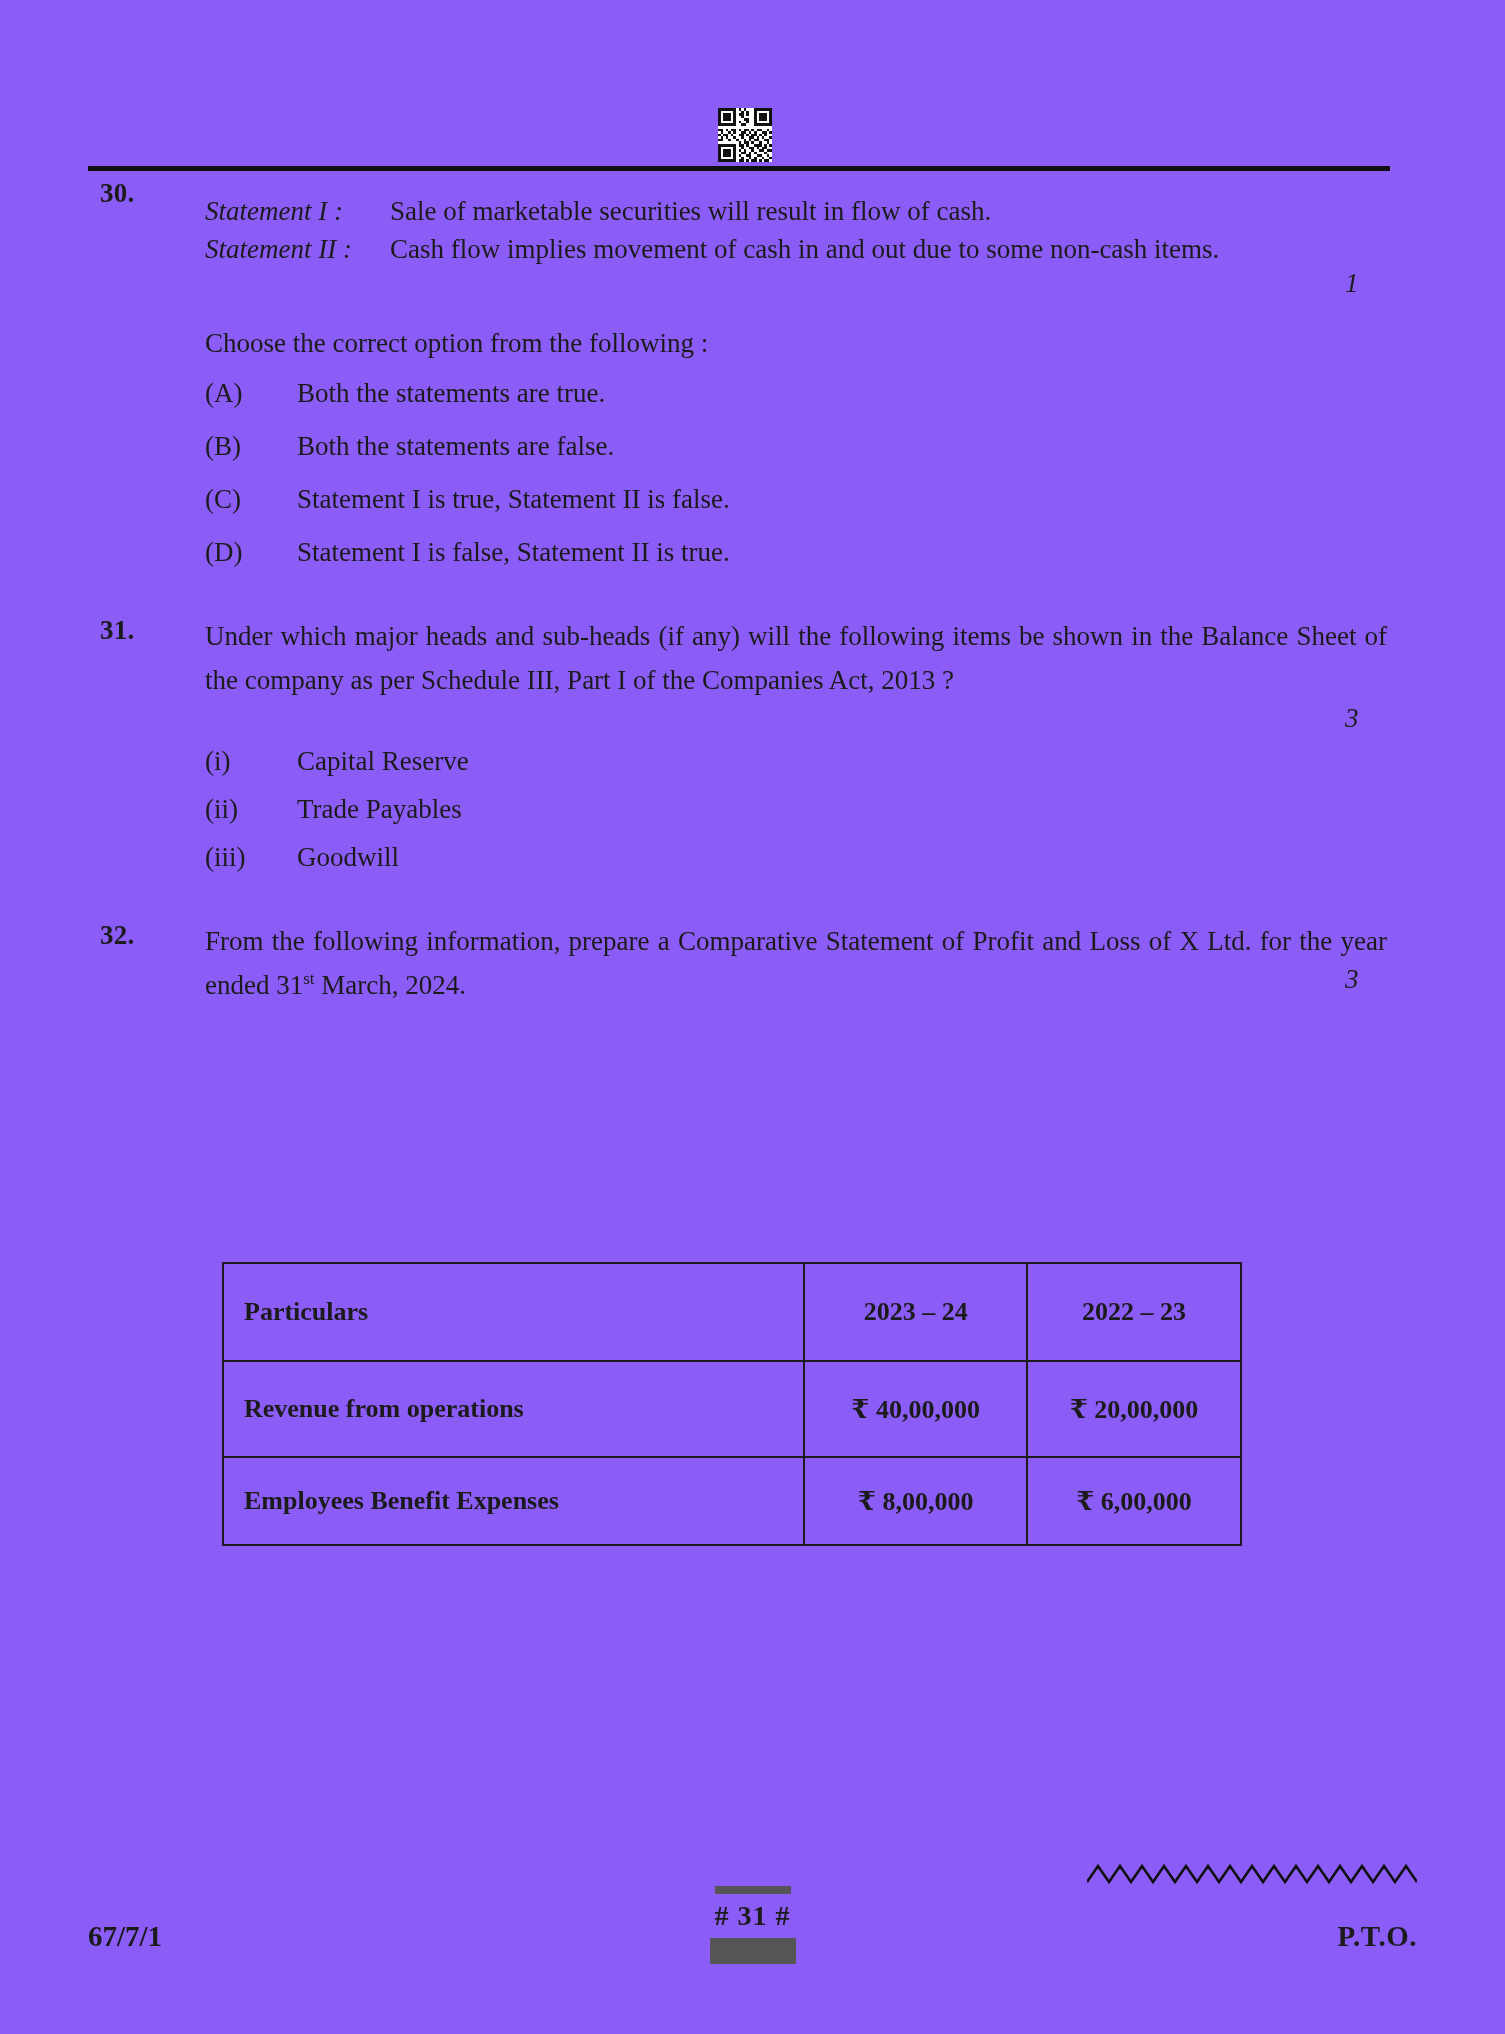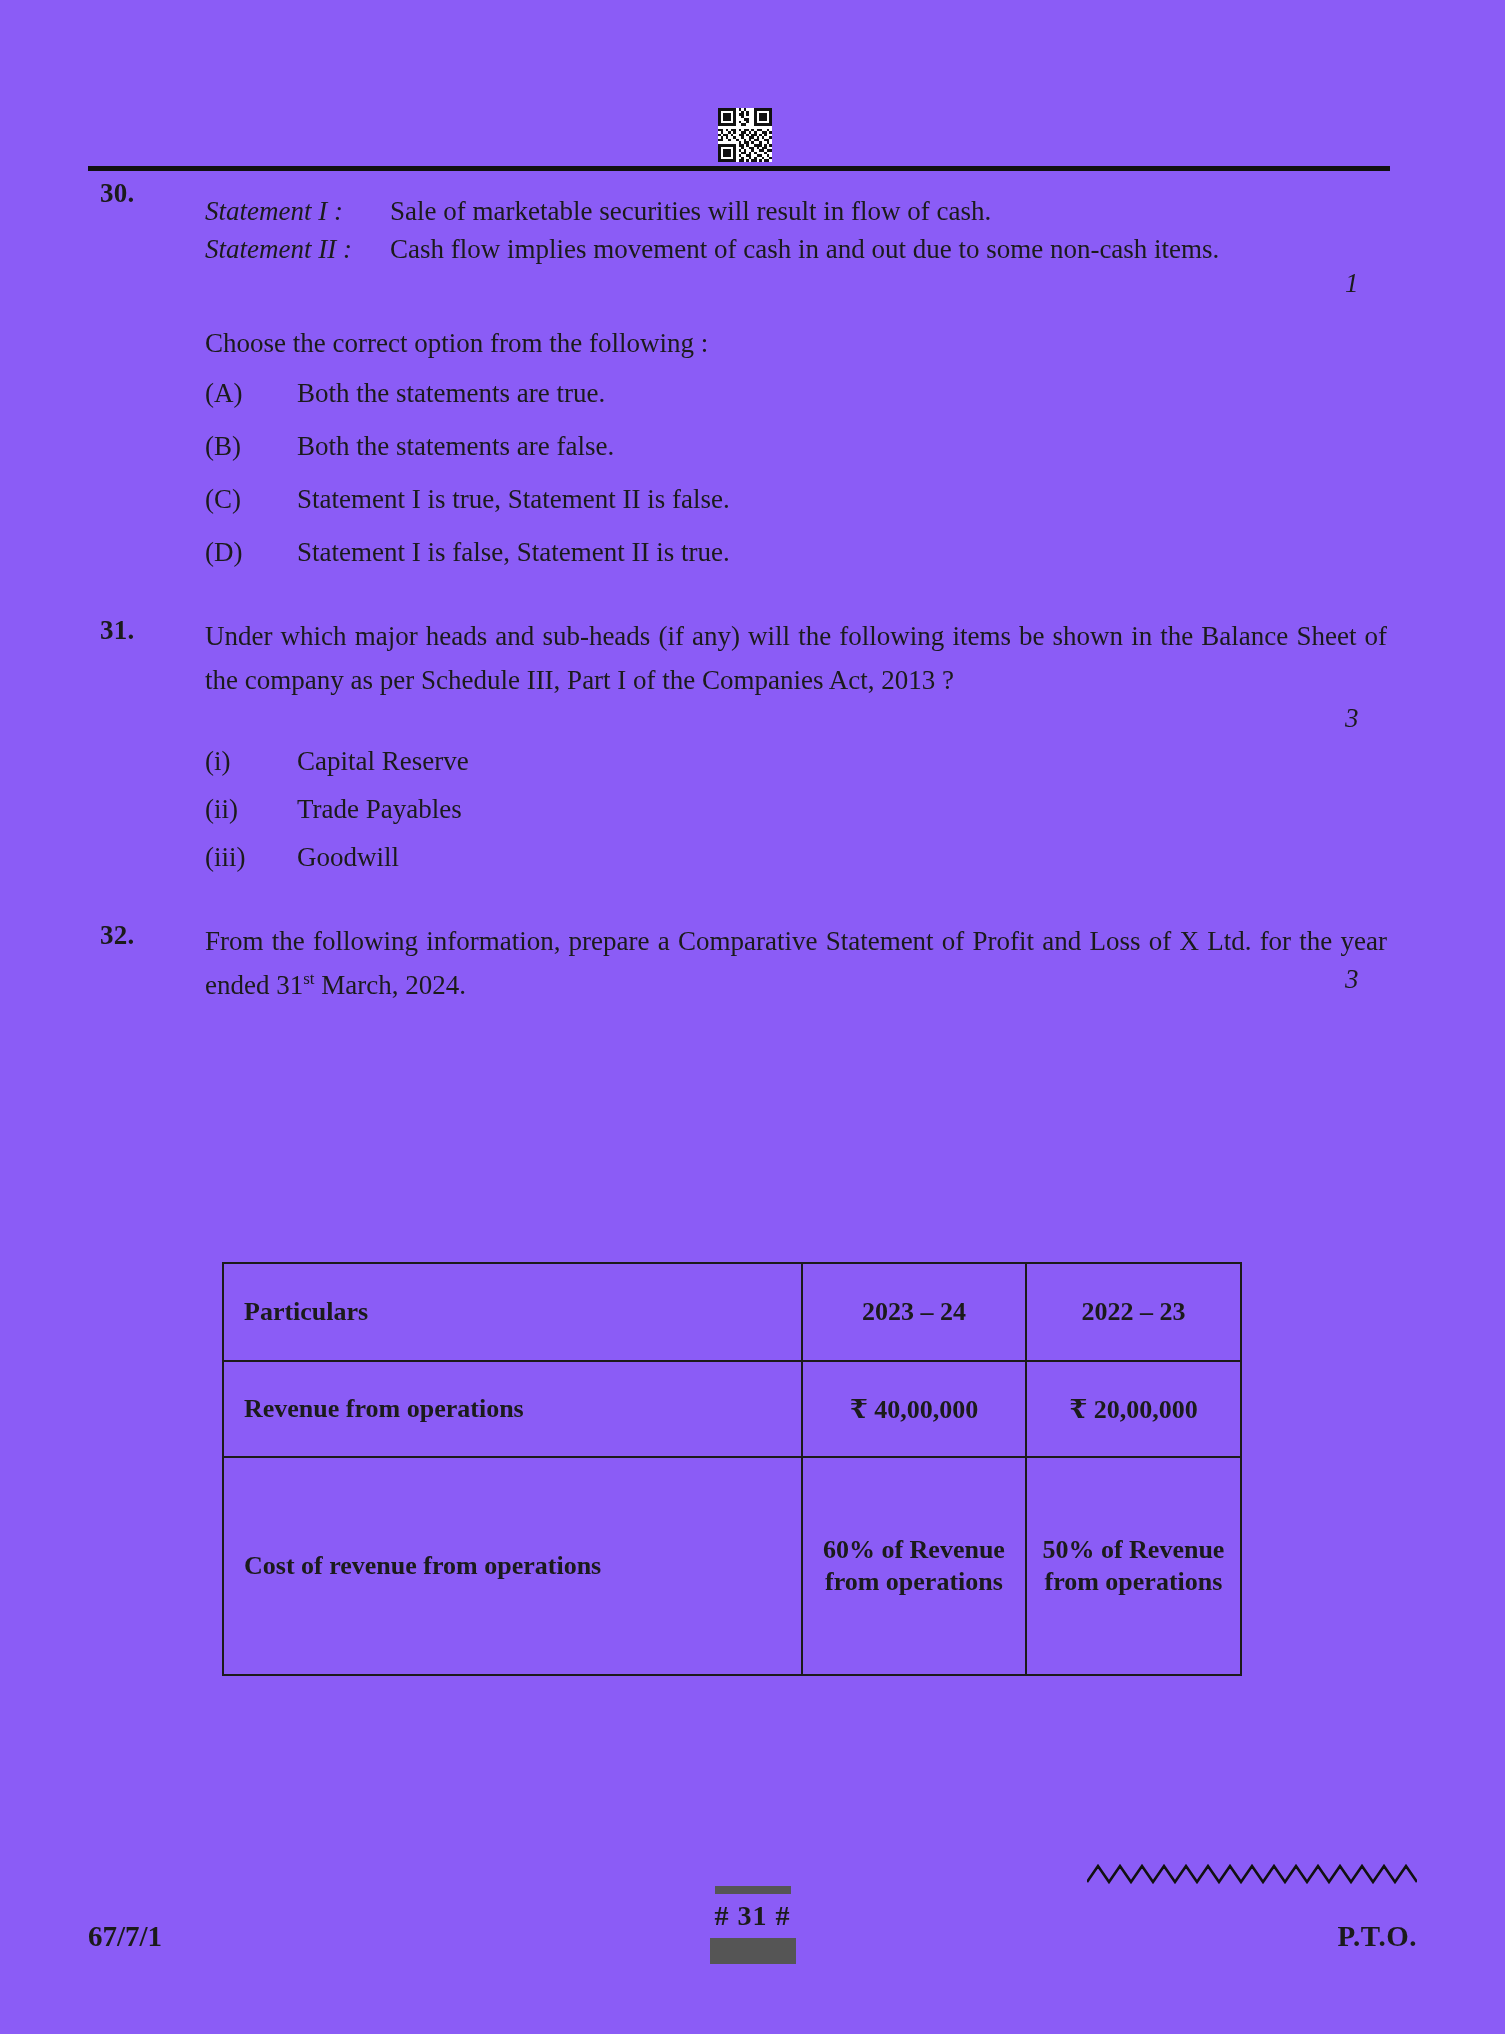--- a/index.html
+++ b/index.html
@@ -387,24 +387,24 @@
       <tr class="row-head">
         <td class="c-part">Particulars</td>
         <td class="c-yr">2023 – 24</td>
         <td class="c-yr2">2022 – 23</td>
       </tr>
       <tr class="row-rev">
         <td class="c-part">Revenue from operations</td>
         <td class="c-yr">₹  40,00,000</td>
         <td class="c-yr2">₹ 20,00,000</td>
       </tr>
-      <tr class="row-cost">
-        <td class="c-part">Cost of revenue from operations</td>
-        <td class="c-yr multi">60% of Revenue from operations</td>
-        <td class="c-yr2 multi">50% of Revenue from operations</td>
+      <tr class="row-emp">
+        <td class="c-part">Employees Benefit Expenses</td>
+        <td class="c-yr">₹  8,00,000</td>
+        <td class="c-yr2">₹ 6,00,000</td>
       </tr>
     </tbody>
   </table>
 
   <div class="footer-code">67/7/1</div>
 
   <div class="footer-center">
     <div class="fc-bar-top"></div>
     <div class="fc-num"># 31 #</div>
     <div class="fc-bar-bottom"></div>

